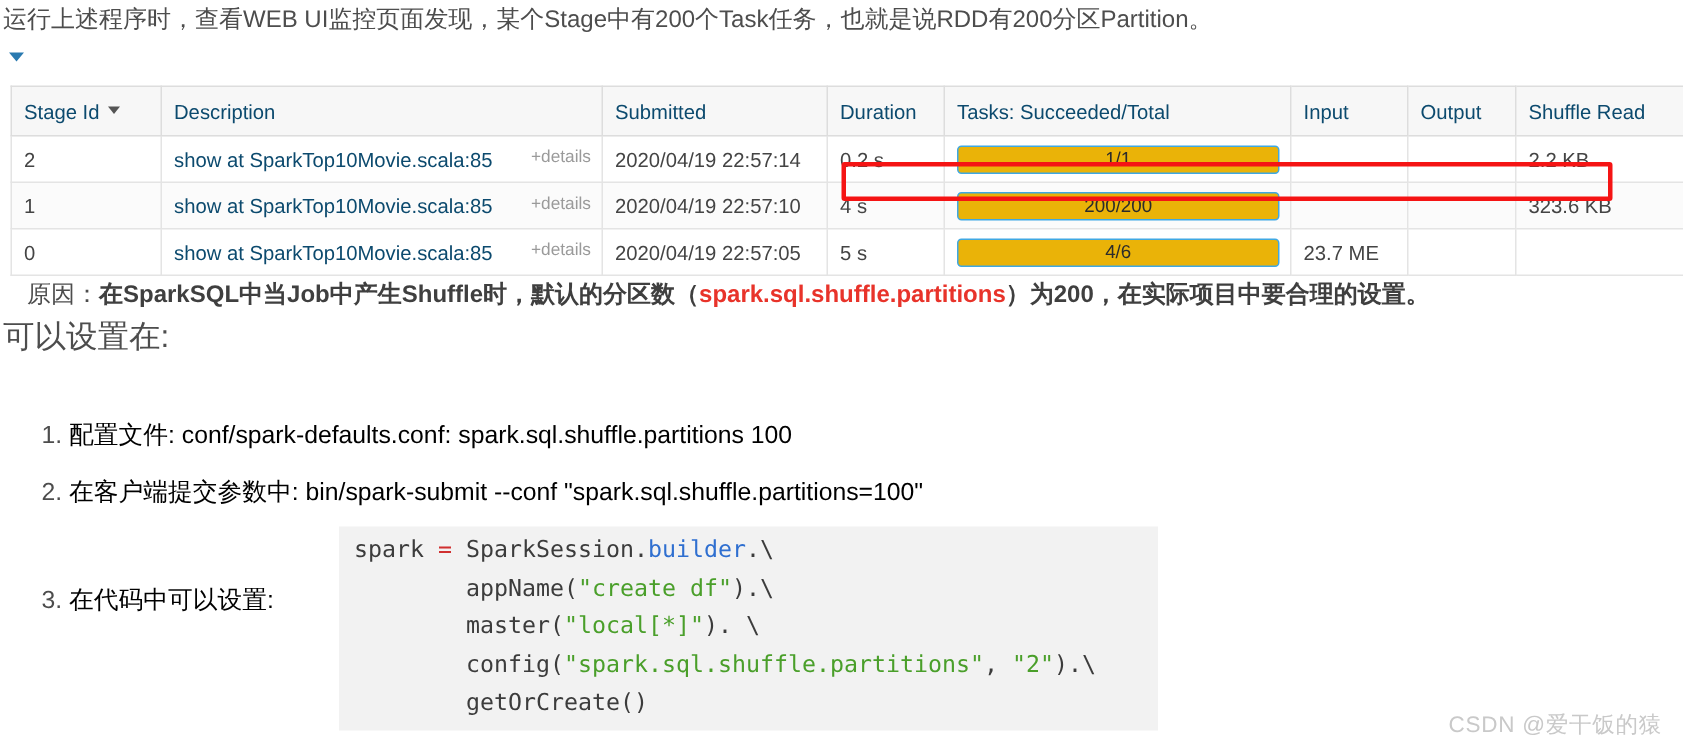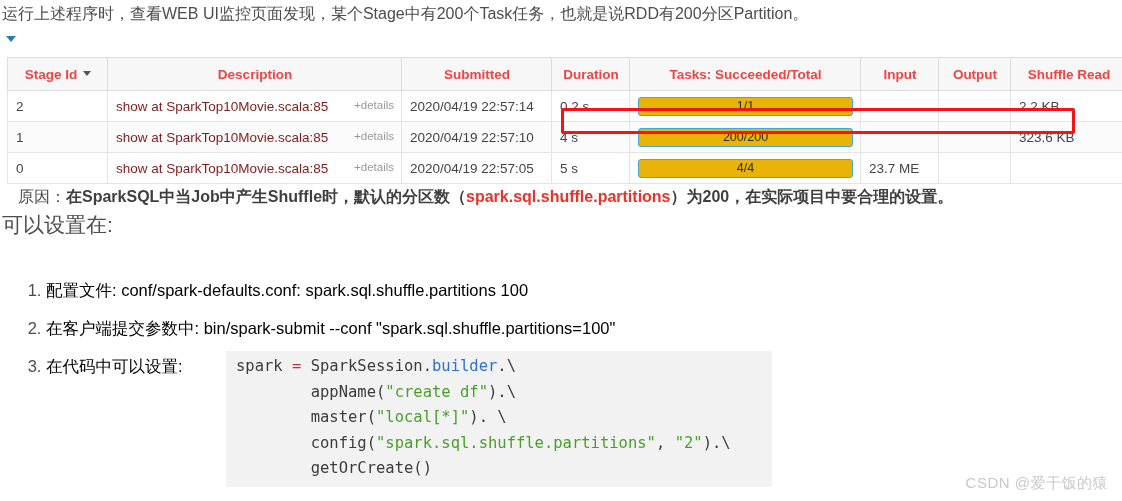--- a/index.html
+++ b/index.html
@@ -62,23 +62,23 @@
   table.stages {
     border-collapse: collapse;
     width: 1098px;
     font-size: 13.5px;
     table-layout: fixed;
   }
   table.stages th {
     background: #f7f7f7;
     border: 1px solid #dddddd;
     border-top: 1px solid #dddddd;
-    color: #ef4444;
-    font-weight: bold;
-    text-align: center;
+    color: #0c4a6e;
+    font-weight: normal;
+    text-align: left;
     padding: 6px 7px 6px 8px;
     height: 20px;
     white-space: nowrap;
     font-size: 13.5px;
   }
   table.stages td {
     border: 1px solid #e4e4e4;
     padding: 5px 7px 5px 8px;
     height: 20px;
     white-space: nowrap;
@@ -97,21 +97,21 @@
     border-left: 4px solid transparent;
     border-right: 4px solid transparent;
     border-top: 5px solid #555555;
     vertical-align: middle;
     margin-left: 6px;
     position: relative;
     top: -1px;
   }
 
   .desc-link {
-    color: #7f1d1d;
+    color: #0c4a6e;
     text-decoration: none;
   }
   .details-link {
     color: #9a9a9a;
     font-size: 11.5px;
     float: right;
     margin-left: 8px;
   }
 
   
@@ -205,21 +205,21 @@
     color: #3c3c3c;
     padding: 3px 0 5px 10px;
     box-sizing: border-box;
     white-space: pre;
   }
   .code-block .kw    { color: #d03030; }
   .code-block .prop  { color: #2f6fd0; }
   .code-block .str   { color: #4a9f2a; }
 
   
-  .li-3-label { display: inline-block; }
+  .li-3-label { display: inline-block; margin-top: 34px; }
 
   
   .watermark {
     position: absolute;
     right: 14px;
     bottom: 8px;
     font-size: 15px;
     color: #c9c9c9;
     white-space: nowrap;
     letter-spacing: 0.5px;
@@ -274,21 +274,21 @@
           <td class="c-input"></td>
           <td class="c-output"></td>
           <td class="c-sread">323.6 KB</td>
         </tr>
         <tr>
           <td class="c-stage">0</td>
           <td class="c-desc"><span class="details-link">+details</span><span class="desc-link">show at SparkTop10Movie.scala:85</span></td>
           <td class="c-sub">2020/04/19 22:57:05</td>
           <td class="c-dur">5 s</td>
           <td class="c-tasks">
-            <div class="taskbar">4/4</div>
+            <div class="taskbar">4/6</div>
           </td>
           <td class="c-input">23.7 ME</td>
           <td class="c-output"></td>
           <td class="c-sread"></td>
         </tr>
       </tbody>
   </table>
 </div>
 
 <div class="red-box"></div>

